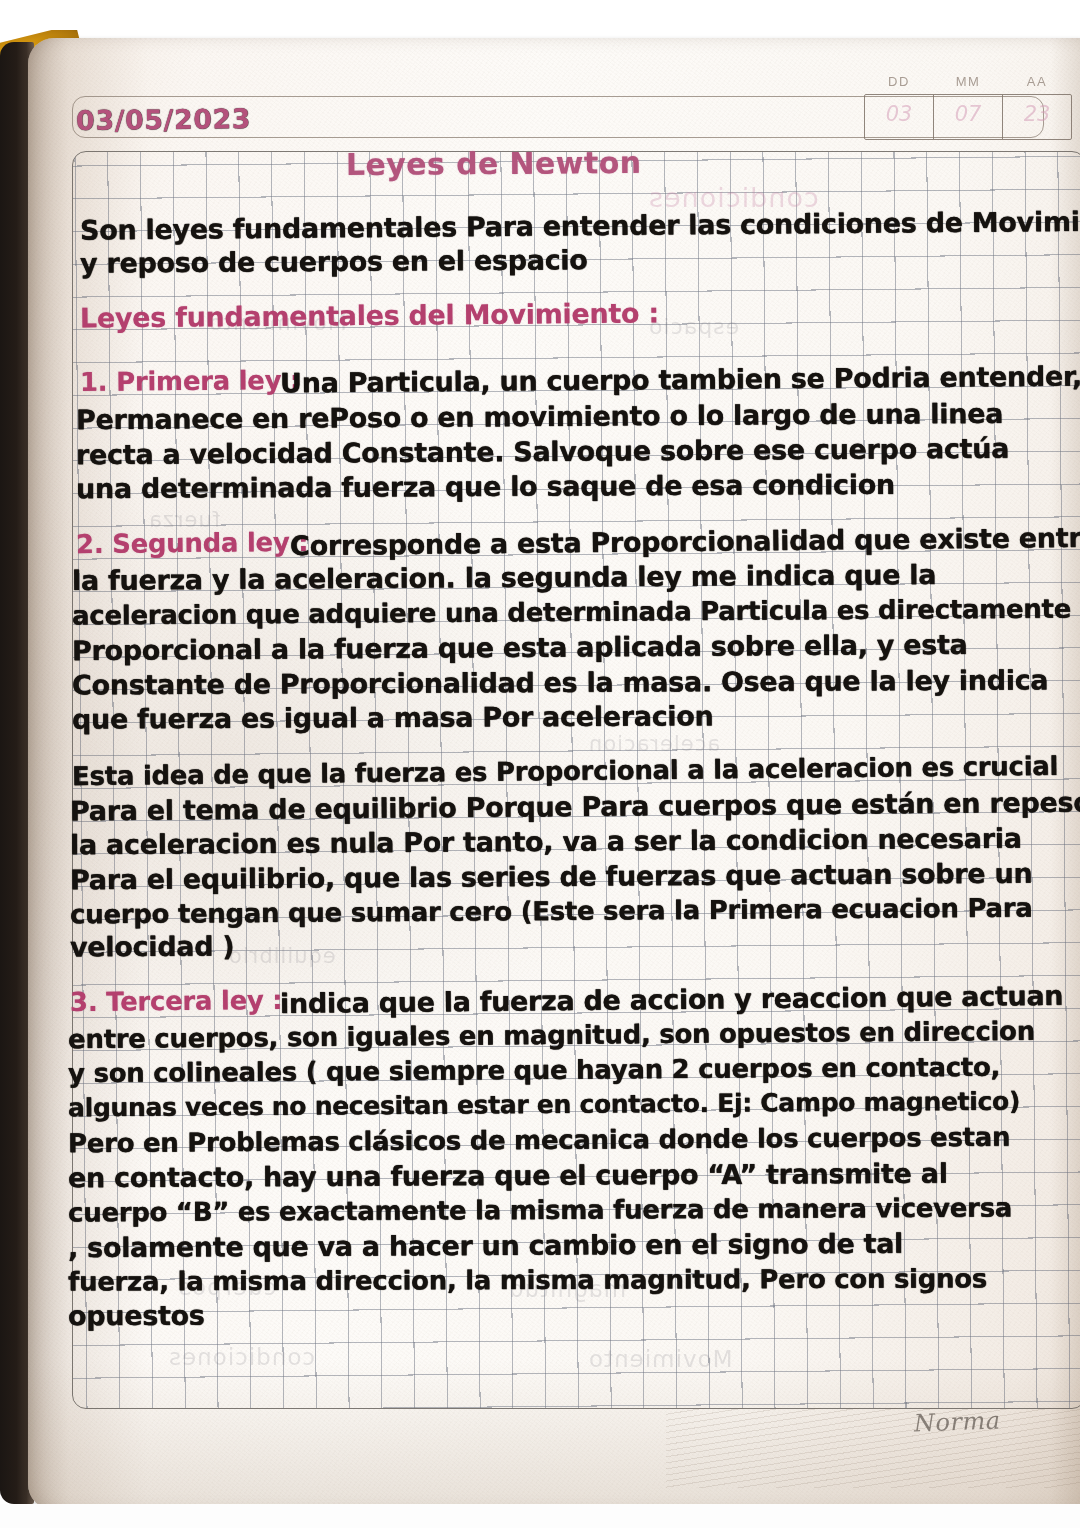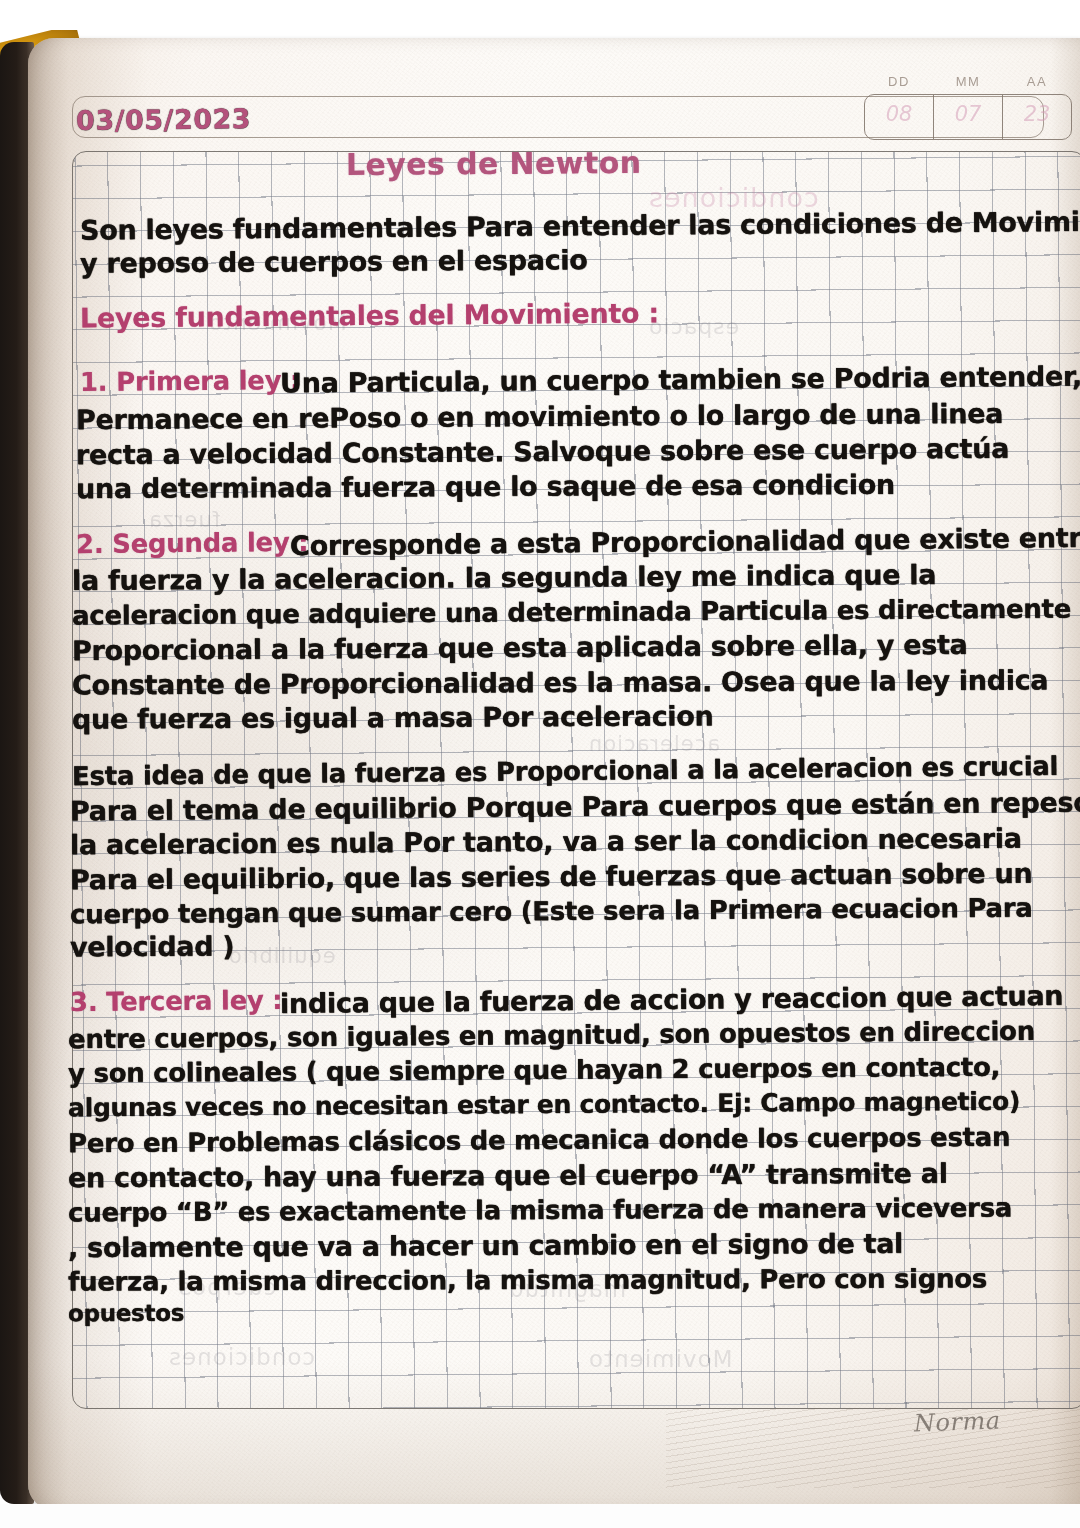--- a/index.html
+++ b/index.html
@@ -93,21 +93,21 @@
     width:972px; height:42px;
     border:1.4px solid #8e8176;
     border-radius:13px;
     z-index:6;
     opacity:0.78;
   }
   #ddmmaa{
     position:absolute; right:14px; top:56px;
     width:208px; height:46px;
     border:1.5px solid #7e7268;
-    border-radius:10px;
+    border-radius:2px;
     display:flex; z-index:7; opacity:0.85;
   }
   #ddmmaa .cell{
     flex:1; position:relative;
     border-right:1.4px solid #7e7268;
   }
   #ddmmaa .cell:last-child{ border-right:none; }
   #ddmmaa .cap{
     position:absolute; top:-21px; left:50%; transform:translateX(-50%);
     font-family:"Liberation Sans", sans-serif;
@@ -219,21 +219,21 @@
   <div id="yellowbit"></div>
   <div id="cover"></div>
 
   <div id="page">
 
     <div id="headband"></div>
 
     <div id="ddmmaa">
       <div class="cell">
         <span class="cap">DD</span>
-        <span class="val">08</span>
+        <span class="val">03</span>
       </div>
       <div class="cell">
         <span class="cap">MM</span>
         <span class="val">07</span>
       </div>
       <div class="cell">
         <span class="cap">AA</span>
         <span class="val">23</span>
       </div>
     </div>
@@ -293,21 +293,21 @@
       <div class="hw pink" style="left:42px; top:948px; font-size:26px; transform:rotate(-0.6deg);">3. Tercera ley :</div>
       <div class="hw" style="left:252px; top:946px; font-size:27px; transform:rotate(-0.6deg);">indica que la fuerza de accion y reaccion que actuan</div>
       <div class="hw" style="left:40px; top:982px; font-size:26px; transform:rotate(-0.5deg);">entre cuerpos, son iguales en magnitud, son opuestos en direccion</div>
       <div class="hw" style="left:40px; top:1017px; font-size:26px; transform:rotate(-0.4deg);">y son colineales ( que siempre que hayan 2 cuerpos en contacto,</div>
       <div class="hw" style="left:40px; top:1052px; font-size:25px; transform:rotate(-0.4deg);">algunas veces no necesitan estar en contacto. Ej: Campo magnetico)</div>
       <div class="hw" style="left:40px; top:1087px; font-size:26px; transform:rotate(-0.4deg);">Pero en Problemas clásicos de mecanica donde los cuerpos estan</div>
       <div class="hw" style="left:40px; top:1122px; font-size:27px; transform:rotate(-0.3deg);">en contacto, hay una fuerza que el cuerpo “A” transmite al</div>
       <div class="hw" style="left:40px; top:1157px; font-size:26px; transform:rotate(-0.3deg);">cuerpo “B” es exactamente la misma fuerza de manera viceversa</div>
       <div class="hw" style="left:40px; top:1192px; font-size:27px; transform:rotate(-0.3deg);">, solamente que va a hacer un cambio en el signo de tal</div>
       <div class="hw" style="left:40px; top:1227px; font-size:26px; transform:rotate(-0.2deg);">fuerza, la misma direccion, la misma magnitud, Pero con signos</div>
-      <div class="hw" style="left:40px; top:1262px; font-size:23px; transform:rotate(-0.2deg);">opuestos</div>
+      <div class="hw" style="left:40px; top:1262px; font-size:27px; transform:rotate(-0.2deg);">opuestos</div>
 
     </div>
 
     <div id="curl"></div>
     <div id="norma">Norma</div>
 
   </div>
 
   <div id="topwhite"></div>
   <div id="botwhite"></div>

